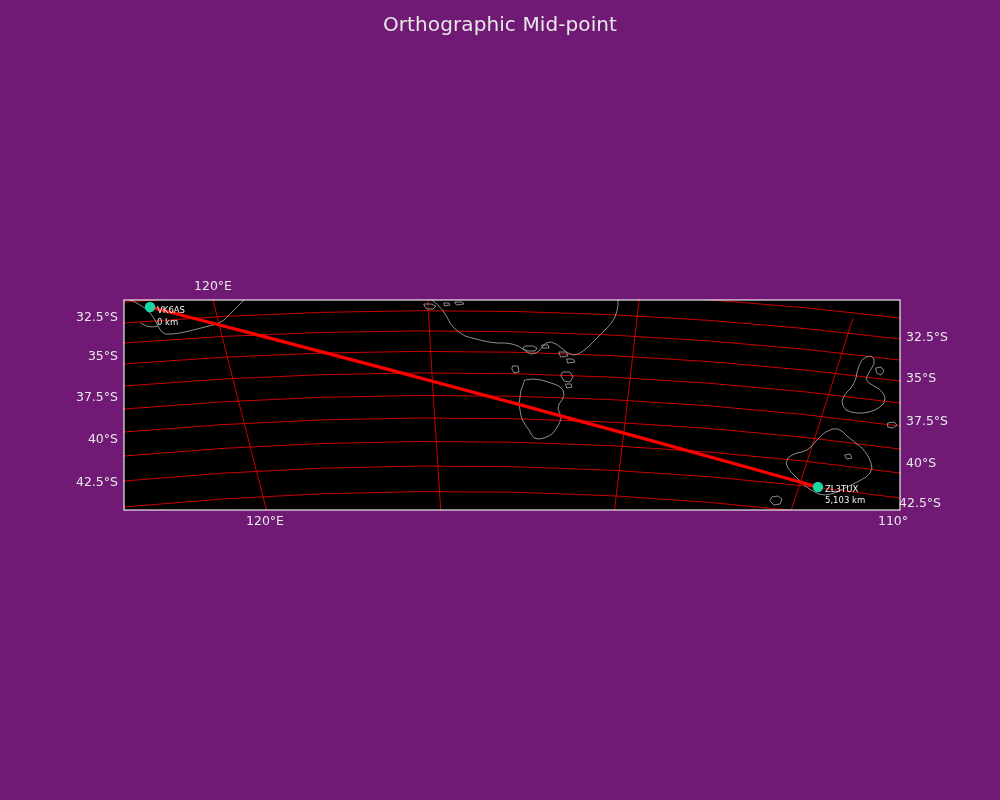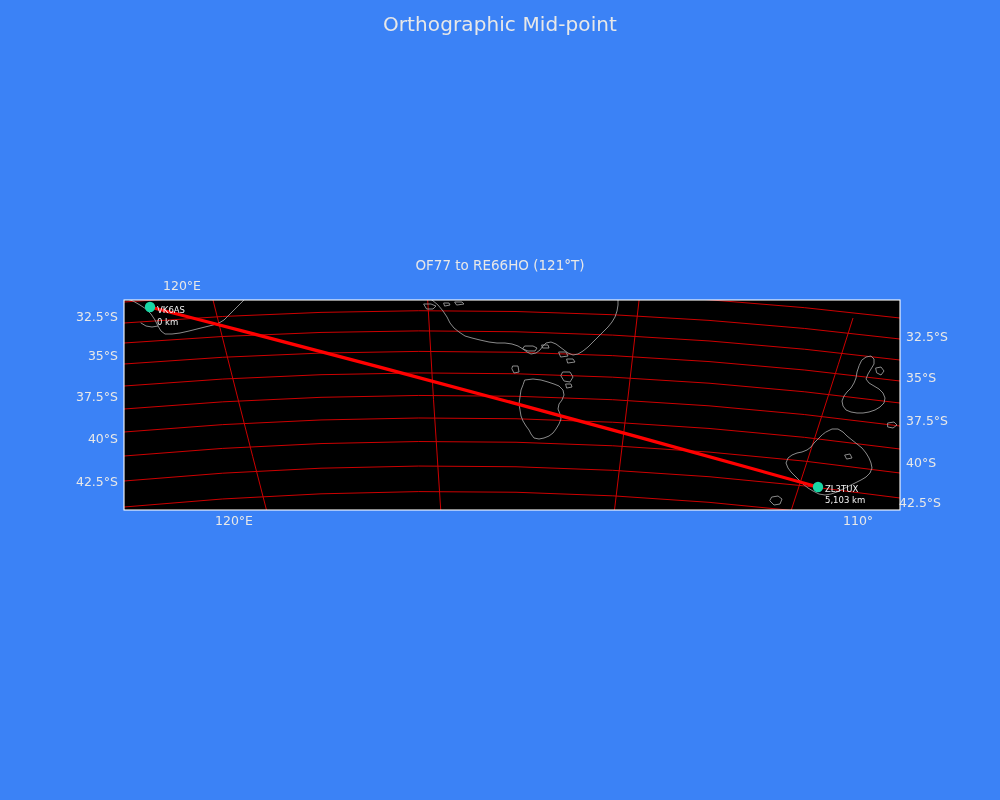--- a/index.html
+++ b/index.html
@@ -13,21 +13,21 @@
     overflow: hidden;
     font-family: "DejaVu Sans", sans-serif;
     color: #ffffff;
     position: relative;
   }
   #figure {
     position: absolute;
     left: 0; top: 0;
     width: 1000px;
     height: 800px;
-    background: #3b82f6;
+    background: #701a75;
   }
   .fig-title {
     position: absolute;
     left: 0;
     top: 12px;
     width: 1000px;
     text-align: center;
     font-size: 20px;
     color: #e8e8e8;
     letter-spacing: 0.1px;
@@ -51,39 +51,38 @@
     height: 800px;
   }
   .tick-label {
     position: absolute;
     font-size: 12.5px;
     color: #e8e8e8;
     white-space: nowrap;
   }
   .tick-left  { text-align: right; }
   .tick-right { text-align: left; }
-  .tick-ctr   { }
+  .tick-ctr   { text-align: center; }
   .stn-name {
     font-size: 8.5px;
     fill: #f2f2f2;
     font-family: "DejaVu Sans", sans-serif;
   }
   .stn-dist {
     font-size: 8.5px;
     fill: #f2f2f2;
     font-family: "DejaVu Sans", sans-serif;
   }
 </style>
 </head>
 <body>
 
 <div id="figure">
 
   <div class="fig-title">Orthographic Mid-point</div>
-  <div class="axes-title">OF77 to RE66HO (121°T)</div>
 
   <svg id="map-svg" viewBox="0 0 1000 800" xmlns="http://www.w3.org/2000/svg">
 
     <defs>
       <clipPath id="plotclip">
         <rect x="124" y="300" width="776" height="210"></rect>
       </clipPath>
     </defs>
 
     <rect x="124" y="300" width="776" height="210" fill="#000000"></rect>

